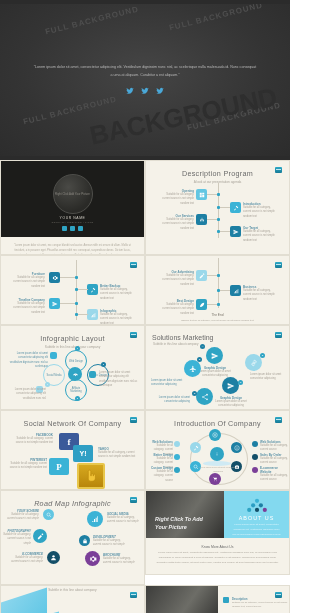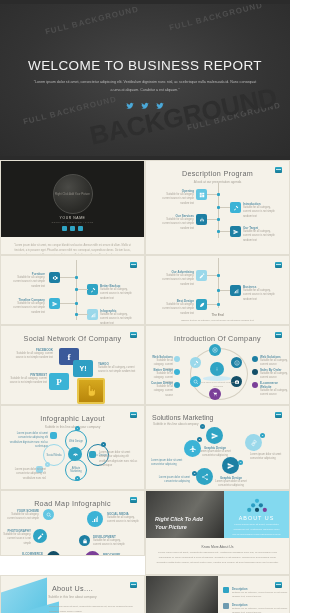--- a/index.html
+++ b/index.html
@@ -90,21 +90,20 @@
 <div class="hero">
   <div class="hero-strip-top"></div>
 
   <div class="wm small wm1">FULL BACKGROUND</div>
   <div class="wm small wm2">FULL BACKGROUND</div>
   <div class="wm small wm3">FULL BACKGROUND</div>
   <div class="wm small wm4">FULL BACKGROUND</div>
   <div class="wm big wm5">BACKGROUND</div>
 
   <div class="hero-center">
-    <div class="hero-title">WELCOME TO BUSINESS REPORT</div>
     <div class="hero-sub">"Lorem ipsum dolor sit amet, consectetur adipiscing elit. Vestibulum dignissim nunc nisl, ac scelerisque nulla malesuada id. Nunc consequat a urna at aliquam. Curabitur a est aliquam."</div>
     <div class="hero-birds">
       <svg class="bird" viewBox="0 0 24 24">
           <path fill="#4aa8d8" d="M23 4.9a9 9 0 0 1-2.6.7 4.5 4.5 0 0 0 2-2.5 9 9 0 0 1-2.9 1.1A4.5 4.5 0 0 0 11.7 8 12.8 12.8 0 0 1 2.4 3.3a4.5 4.5 0 0 0 1.4 6 4.4 4.4 0 0 1-2-.6 4.5 4.5 0 0 0 3.6 4.5 4.5 4.5 0 0 1-2 .1 4.5 4.5 0 0 0 4.2 3.1A9 9 0 0 1 1 18.3a12.7 12.7 0 0 0 6.9 2c8.3 0 12.8-6.9 12.8-12.8v-.6A9.2 9.2 0 0 0 23 4.9z"></path>
         </svg>
       <svg class="bird" viewBox="0 0 24 24">
           <path fill="#4aa8d8" d="M23 4.9a9 9 0 0 1-2.6.7 4.5 4.5 0 0 0 2-2.5 9 9 0 0 1-2.9 1.1A4.5 4.5 0 0 0 11.7 8 12.8 12.8 0 0 1 2.4 3.3a4.5 4.5 0 0 0 1.4 6 4.4 4.4 0 0 1-2-.6 4.5 4.5 0 0 0 3.6 4.5 4.5 4.5 0 0 1-2 .1 4.5 4.5 0 0 0 4.2 3.1A9 9 0 0 1 1 18.3a12.7 12.7 0 0 0 6.9 2c8.3 0 12.8-6.9 12.8-12.8v-.6A9.2 9.2 0 0 0 23 4.9z"></path>
         </svg>
       <svg class="bird" viewBox="0 0 24 24">
           <path fill="#4aa8d8" d="M23 4.9a9 9 0 0 1-2.6.7 4.5 4.5 0 0 0 2-2.5 9 9 0 0 1-2.9 1.1A4.5 4.5 0 0 0 11.7 8 12.8 12.8 0 0 1 2.4 3.3a4.5 4.5 0 0 0 1.4 6 4.4 4.4 0 0 1-2-.6 4.5 4.5 0 0 0 3.6 4.5 4.5 4.5 0 0 1-2 .1 4.5 4.5 0 0 0 4.2 3.1A9 9 0 0 1 1 18.3a12.7 12.7 0 0 0 6.9 2c8.3 0 12.8-6.9 12.8-12.8v-.6A9.2 9.2 0 0 0 23 4.9z"></path>
@@ -287,136 +286,20 @@
 
       <div class="big-cap" style="top:57px;">
         <span>The End</span>
         <small>Sample text for all category, current source is not simple random text</small>
       </div>
     </div>
   </div>
 
   <div class="row">
 
-    <div class="slide half" style="height:80px;">
-      <div class="logo"></div>
-      <div class="s-title">Social Network Of Company</div>
-
-      <div class="sq" style="left:58px;top:22px;width:20px;height:17px;background:#3b5a9a;font-size:9px;font-weight:bold;font-family:'Liberation Serif',serif;">f</div>
-      <div class="txtblk" style="left:12px;top:22px;width:40px;text-align:right;">
-        <div class="tlabel">FACEBOOK</div>
-        <div class="tbody">Suitable for all category, current source is not simple random text</div>
-      </div>
-
-      <div class="sq" style="left:72px;top:34px;width:20px;height:17px;background:#2f9fc4;font-size:7px;font-weight:bold;">Y!</div>
-      <div class="txtblk" style="left:97px;top:36px;width:40px;">
-        <div class="tlabel">YAHOO</div>
-        <div class="tbody">Suitable for all category, current source is not simple random text</div>
-      </div>
-
-      <div class="sq" style="left:48px;top:47px;width:20px;height:17px;background:#3bb3d6;font-size:9px;font-weight:bold;font-family:'Liberation Serif',serif;">P</div>
-      <div class="txtblk" style="left:6px;top:47px;width:40px;text-align:right;">
-        <div class="tlabel">PINTEREST</div>
-        <div class="tbody">Suitable for all category, current source is not simple random text</div>
-      </div>
-
-      <div class="sq" style="left:76px;top:52px;width:24px;height:22px;background:linear-gradient(#d6a81e,#b8860b);border:2px solid #e8c64a;">
-        <svg width="14" height="16" viewBox="0 0 24 24">
-          <path fill="#f2c438" stroke="#b8860b" stroke-width="1" d="M10 2c1 0 1.6.8 1.6 1.7v8h.8V9.6c0-.9.7-1.6 1.6-1.6s1.6.7 1.6 1.6v2.1h.8v-1.3c0-.9.7-1.6 1.6-1.6s1.5.7 1.5 1.6v5.2c0 3.3-2.4 5.4-5.6 5.4h-2c-2.6 0-4.5-1.8-4.5-4.5V3.7C7.4 2.8 8.1 2 9 2z"></path>
-        </svg>
-      </div>
-    </div>
-
-    <div class="slide half" style="height:80px;">
-      <div class="logo"></div>
-      <div class="s-title">Introduction Of Company</div>
-
-      <div style="position:absolute;left:44px;top:22px;width:56px;height:50px;border:1px solid #d4cfc1;border-radius:50%;"></div>
-
-      <div class="cir" style="left:63px;top:18px;width:12px;height:12px;background:#2fa4c4;">
-        <svg width="6" height="6" viewBox="0 0 24 24">
-            <circle cx="12" cy="12" r="9" fill="none" stroke="#fff" stroke-width="2"></circle>
-            <circle cx="12" cy="12" r="3" fill="#fff"></circle>
-          </svg>
-      </div>
-      <div class="cir" style="left:44px;top:31px;width:11px;height:11px;background:#9ad8ea;">
-        <svg width="6" height="6" viewBox="0 0 24 24">
-            <path fill="#fff" d="M4 20l6-6 2 2-6 6zM14 3l7 7-3 3-7-7z"></path>
-          </svg>
-      </div>
-      <div class="cir" style="left:85px;top:31px;width:11px;height:11px;background:#1d7fa3;">
-        <svg width="6" height="6" viewBox="0 0 24 24">
-            <circle cx="12" cy="12" r="9" fill="none" stroke="#fff" stroke-width="2"></circle>
-            <circle cx="9" cy="10" r="1.3" fill="#fff"></circle>
-            <circle cx="15" cy="10" r="1.3" fill="#fff"></circle>
-            <path d="M8 14a5 5 0 0 0 8 0" stroke="#fff" stroke-width="1.6" fill="none"></path>
-          </svg>
-      </div>
-      <div class="cir" style="left:44px;top:50px;width:11px;height:11px;background:#3bb3d6;">
-        <svg width="6" height="6" viewBox="0 0 24 24">
-            <circle cx="10" cy="10" r="6" fill="none" stroke="#fff" stroke-width="2"></circle>
-            <path d="M15 15l5 5" stroke="#fff" stroke-width="2"></path>
-          </svg>
-      </div>
-      <div class="cir" style="left:85px;top:50px;width:11px;height:11px;background:#144f68;">
-        <svg width="6" height="6" viewBox="0 0 24 24">
-            <path fill="#fff" d="M4 7h4l2-2h4l2 2h4v12H4z"></path>
-            <circle cx="12" cy="13" r="3" fill="#144f68"></circle>
-          </svg>
-      </div>
-      <div class="cir" style="left:63px;top:62px;width:12px;height:12px;background:#7b3f98;">
-        <svg width="6" height="6" viewBox="0 0 24 24">
-            <path fill="#fff" d="M3 4h3l3 10h9l2-7H7M9 19a1.5 1.5 0 1 0 3 0 1.5 1.5 0 0 0-3 0M16 19a1.5 1.5 0 1 0 3 0 1.5 1.5 0 0 0-3 0"></path>
-          </svg>
-      </div>
-
-      <div class="cir" style="left:64px;top:36px;width:14px;height:14px;background:#2fa4c4;">
-        <svg width="6" height="6" viewBox="0 0 24 24">
-            <path fill="#fff" d="M11 10h2v8h-2zM11 6h2v2h-2z"></path>
-          </svg>
-      </div>
-      <div style="position:absolute;left:57px;top:50px;width:28px;height:5px;border-radius:50%;background:#cfeaf4;"></div>
-      <div style="position:absolute;left:52px;top:55px;width:40px;text-align:center;color:#b0aaa0;font-size:2.2px;line-height:1.6;">Lorem ipsum dolor sit amet consectetur adipiscing</div>
-
-      <div class="cir" style="left:28px;top:30px;width:6px;height:6px;background:#9ad8ea;"></div>
-      <div class="txtblk" style="left:3px;top:29px;width:24px;text-align:right;">
-        <div class="tlabel">Web Solutions</div>
-        <div class="tbody">Suitable for all category, current source</div>
-      </div>
-      <div class="cir" style="left:28px;top:43px;width:6px;height:6px;background:#3bb3d6;"></div>
-      <div class="txtblk" style="left:3px;top:42px;width:24px;text-align:right;">
-        <div class="tlabel">Better Design</div>
-        <div class="tbody">Suitable for all category, current source</div>
-      </div>
-      <div class="cir" style="left:28px;top:56px;width:6px;height:6px;background:#2fa4c4;"></div>
-      <div class="txtblk" style="left:3px;top:55px;width:24px;text-align:right;">
-        <div class="tlabel">Custom Design</div>
-        <div class="tbody">Suitable for all category, current source</div>
-      </div>
-
-      <div class="cir" style="left:106px;top:30px;width:6px;height:6px;background:#1d7fa3;"></div>
-      <div class="txtblk" style="left:114px;top:29px;width:28px;">
-        <div class="tlabel">Web Solutions</div>
-        <div class="tbody">Suitable for all category, current source</div>
-      </div>
-      <div class="cir" style="left:106px;top:43px;width:6px;height:6px;background:#144f68;"></div>
-      <div class="txtblk" style="left:114px;top:42px;width:28px;">
-        <div class="tlabel">Sales By Order</div>
-        <div class="tbody">Suitable for all category, current source</div>
-      </div>
-      <div class="cir" style="left:106px;top:56px;width:6px;height:6px;background:#7b3f98;"></div>
-      <div class="txtblk" style="left:114px;top:55px;width:28px;">
-        <div class="tlabel">E-commerce Website</div>
-        <div class="tbody">Suitable for all category, current source</div>
-      </div>
-    </div>
-  </div>
-
-  <div class="row">
-
     <div class="slide half" style="height:85px;">
       <div class="logo"></div>
       <div class="s-title">Infographic Layout</div>
       <div class="s-sub">Subtitle in this line about your company</div>
 
       <div class="cir" style="left:64px;top:24px;width:20px;height:20px;border:1.5px solid #2fa4c4;background:#f5f2e9;color:#5d93a8;font-size:2.6px;text-align:center;">
         <span>Web Design</span>
       </div>
       <div class="cir" style="left:86px;top:38px;width:20px;height:20px;border:1.5px solid #1d7fa3;background:#f5f2e9;color:#5d93a8;font-size:2.6px;text-align:center;">
         <span>Graphic Design</span>
@@ -515,21 +398,137 @@
       </div>
       <div class="cir" style="left:46px;top:65px;width:5px;height:5px;background:#1d7fa3;font-size:2.4px;">
           <span>D</span>
         </div>
       <div class="tbody txtblk" style="left:6px;top:70px;width:38px;color:#5d93a8;text-align:right;">Lorem ipsum dolor sit amet consectetur adipiscing</div>
     </div>
   </div>
 
   <div class="row">
 
-    <div class="slide half" style="height:66px;">
+    <div class="slide half" style="height:80px;">
+      <div class="logo"></div>
+      <div class="s-title">Social Network Of Company</div>
+
+      <div class="sq" style="left:58px;top:22px;width:20px;height:17px;background:#3b5a9a;font-size:9px;font-weight:bold;font-family:'Liberation Serif',serif;">f</div>
+      <div class="txtblk" style="left:12px;top:22px;width:40px;text-align:right;">
+        <div class="tlabel">FACEBOOK</div>
+        <div class="tbody">Suitable for all category, current source is not simple random text</div>
+      </div>
+
+      <div class="sq" style="left:72px;top:34px;width:20px;height:17px;background:#2f9fc4;font-size:7px;font-weight:bold;">Y!</div>
+      <div class="txtblk" style="left:97px;top:36px;width:40px;">
+        <div class="tlabel">YAHOO</div>
+        <div class="tbody">Suitable for all category, current source is not simple random text</div>
+      </div>
+
+      <div class="sq" style="left:48px;top:47px;width:20px;height:17px;background:#3bb3d6;font-size:9px;font-weight:bold;font-family:'Liberation Serif',serif;">P</div>
+      <div class="txtblk" style="left:6px;top:47px;width:40px;text-align:right;">
+        <div class="tlabel">PINTEREST</div>
+        <div class="tbody">Suitable for all category, current source is not simple random text</div>
+      </div>
+
+      <div class="sq" style="left:76px;top:52px;width:24px;height:22px;background:linear-gradient(#d6a81e,#b8860b);border:2px solid #e8c64a;">
+        <svg width="14" height="16" viewBox="0 0 24 24">
+          <path fill="#f2c438" stroke="#b8860b" stroke-width="1" d="M10 2c1 0 1.6.8 1.6 1.7v8h.8V9.6c0-.9.7-1.6 1.6-1.6s1.6.7 1.6 1.6v2.1h.8v-1.3c0-.9.7-1.6 1.6-1.6s1.5.7 1.5 1.6v5.2c0 3.3-2.4 5.4-5.6 5.4h-2c-2.6 0-4.5-1.8-4.5-4.5V3.7C7.4 2.8 8.1 2 9 2z"></path>
+        </svg>
+      </div>
+    </div>
+
+    <div class="slide half" style="height:80px;">
+      <div class="logo"></div>
+      <div class="s-title">Introduction Of Company</div>
+
+      <div style="position:absolute;left:44px;top:22px;width:56px;height:50px;border:1px solid #d4cfc1;border-radius:50%;"></div>
+
+      <div class="cir" style="left:63px;top:18px;width:12px;height:12px;background:#2fa4c4;">
+        <svg width="6" height="6" viewBox="0 0 24 24">
+            <circle cx="12" cy="12" r="9" fill="none" stroke="#fff" stroke-width="2"></circle>
+            <circle cx="12" cy="12" r="3" fill="#fff"></circle>
+          </svg>
+      </div>
+      <div class="cir" style="left:44px;top:31px;width:11px;height:11px;background:#9ad8ea;">
+        <svg width="6" height="6" viewBox="0 0 24 24">
+            <path fill="#fff" d="M4 20l6-6 2 2-6 6zM14 3l7 7-3 3-7-7z"></path>
+          </svg>
+      </div>
+      <div class="cir" style="left:85px;top:31px;width:11px;height:11px;background:#1d7fa3;">
+        <svg width="6" height="6" viewBox="0 0 24 24">
+            <circle cx="12" cy="12" r="9" fill="none" stroke="#fff" stroke-width="2"></circle>
+            <circle cx="9" cy="10" r="1.3" fill="#fff"></circle>
+            <circle cx="15" cy="10" r="1.3" fill="#fff"></circle>
+            <path d="M8 14a5 5 0 0 0 8 0" stroke="#fff" stroke-width="1.6" fill="none"></path>
+          </svg>
+      </div>
+      <div class="cir" style="left:44px;top:50px;width:11px;height:11px;background:#3bb3d6;">
+        <svg width="6" height="6" viewBox="0 0 24 24">
+            <circle cx="10" cy="10" r="6" fill="none" stroke="#fff" stroke-width="2"></circle>
+            <path d="M15 15l5 5" stroke="#fff" stroke-width="2"></path>
+          </svg>
+      </div>
+      <div class="cir" style="left:85px;top:50px;width:11px;height:11px;background:#144f68;">
+        <svg width="6" height="6" viewBox="0 0 24 24">
+            <path fill="#fff" d="M4 7h4l2-2h4l2 2h4v12H4z"></path>
+            <circle cx="12" cy="13" r="3" fill="#144f68"></circle>
+          </svg>
+      </div>
+      <div class="cir" style="left:63px;top:62px;width:12px;height:12px;background:#7b3f98;">
+        <svg width="6" height="6" viewBox="0 0 24 24">
+            <path fill="#fff" d="M3 4h3l3 10h9l2-7H7M9 19a1.5 1.5 0 1 0 3 0 1.5 1.5 0 0 0-3 0M16 19a1.5 1.5 0 1 0 3 0 1.5 1.5 0 0 0-3 0"></path>
+          </svg>
+      </div>
+
+      <div class="cir" style="left:64px;top:36px;width:14px;height:14px;background:#2fa4c4;">
+        <svg width="6" height="6" viewBox="0 0 24 24">
+            <path fill="#fff" d="M11 10h2v8h-2zM11 6h2v2h-2z"></path>
+          </svg>
+      </div>
+      <div style="position:absolute;left:57px;top:50px;width:28px;height:5px;border-radius:50%;background:#cfeaf4;"></div>
+      <div style="position:absolute;left:52px;top:55px;width:40px;text-align:center;color:#b0aaa0;font-size:2.2px;line-height:1.6;">Lorem ipsum dolor sit amet consectetur adipiscing</div>
+
+      <div class="cir" style="left:28px;top:30px;width:6px;height:6px;background:#9ad8ea;"></div>
+      <div class="txtblk" style="left:3px;top:29px;width:24px;text-align:right;">
+        <div class="tlabel">Web Solutions</div>
+        <div class="tbody">Suitable for all category, current source</div>
+      </div>
+      <div class="cir" style="left:28px;top:43px;width:6px;height:6px;background:#3bb3d6;"></div>
+      <div class="txtblk" style="left:3px;top:42px;width:24px;text-align:right;">
+        <div class="tlabel">Better Design</div>
+        <div class="tbody">Suitable for all category, current source</div>
+      </div>
+      <div class="cir" style="left:28px;top:56px;width:6px;height:6px;background:#2fa4c4;"></div>
+      <div class="txtblk" style="left:3px;top:55px;width:24px;text-align:right;">
+        <div class="tlabel">Custom Design</div>
+        <div class="tbody">Suitable for all category, current source</div>
+      </div>
+
+      <div class="cir" style="left:106px;top:30px;width:6px;height:6px;background:#1d7fa3;"></div>
+      <div class="txtblk" style="left:114px;top:29px;width:28px;">
+        <div class="tlabel">Web Solutions</div>
+        <div class="tbody">Suitable for all category, current source</div>
+      </div>
+      <div class="cir" style="left:106px;top:43px;width:6px;height:6px;background:#144f68;"></div>
+      <div class="txtblk" style="left:114px;top:42px;width:28px;">
+        <div class="tlabel">Sales By Order</div>
+        <div class="tbody">Suitable for all category, current source</div>
+      </div>
+      <div class="cir" style="left:106px;top:56px;width:6px;height:6px;background:#7b3f98;"></div>
+      <div class="txtblk" style="left:114px;top:55px;width:28px;">
+        <div class="tlabel">E-commerce Website</div>
+        <div class="tbody">Suitable for all category, current source</div>
+      </div>
+    </div>
+  </div>
+
+  <div class="row">
+
+    <div class="slide half" style="height:95px;font-style:italic;">
       <div class="logo"></div>
       <div class="s-title">Road Map Infographic</div>
 
       <div class="cir" style="left:42px;top:18px;width:11px;height:11px;background:#62c6e2;">
         <svg width="6" height="6" viewBox="0 0 24 24">
             <circle cx="10" cy="10" r="6" fill="none" stroke="#fff" stroke-width="2"></circle>
             <path d="M15 15l5 5" stroke="#fff" stroke-width="2"></path>
           </svg>
       </div>
       <div class="txtblk" style="left:6px;top:18px;width:32px;text-align:right;">
@@ -612,21 +611,20 @@
         <div class="cap-hd" style="padding-top:7px;">Know More About Us</div>
         <div style="margin:2px 9px 0;color:#a9a39a;font-size:2.5px;line-height:1.9;text-align:center;">Lorem ipsum dolor sit amet, consectetur adipiscing elit. Vestibulum dignissim nunc nisl, ac scelerisque nulla malesuada id. Nunc consequat a urna at aliquam. Curabitur a est aliquam. Ullamcorper quis fringilla lacus. Curabitur mattis tortor cursus, sit amet auctor odio, efficitur sed congue sit amet dignissim quis eget venenatis.</div>
       </div>
     </div>
   </div>
 
   <div class="row">
 
     <div class="slide half" style="height:42px;">
       <div class="logo"></div>
-      <div class="s-title">About Us....</div>
       <div class="s-sub">Subtitle in this line about company</div>
       <div class="ribbon"></div>
       <div class="ribbon2"></div>
       <div style="position:absolute;left:48px;right:6px;bottom:2px;color:#a9a39a;font-size:2.4px;line-height:1.8;">Lorem ipsum dolor sit amet, consectetur adipiscing elit, sed do eiusmod tempor incididunt labore dolore magna</div>
     </div>
 
     <div class="slide half" style="height:42px;padding:0;display:flex;">
       <div class="photo-dark" style="width:72px;height:100%;"></div>
       <div style="position:relative;flex:1;background:#f5f2e9;">
         <div class="logo"></div>

